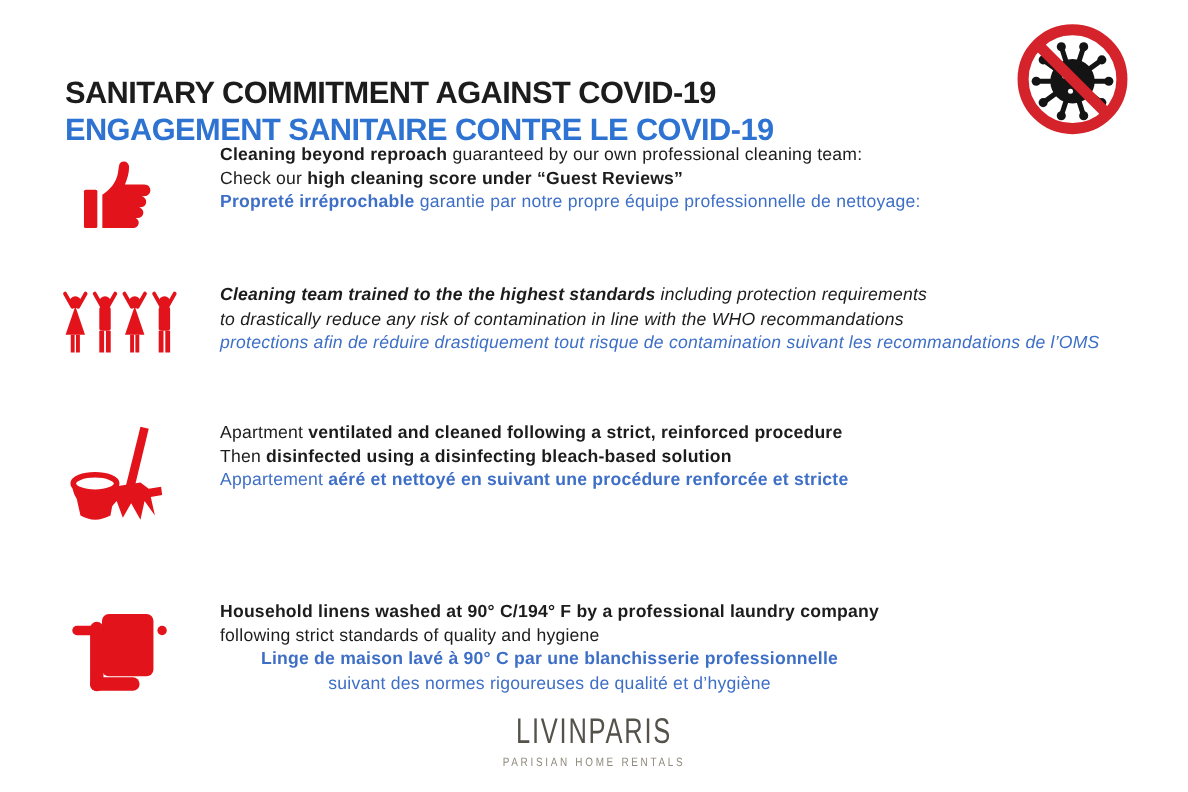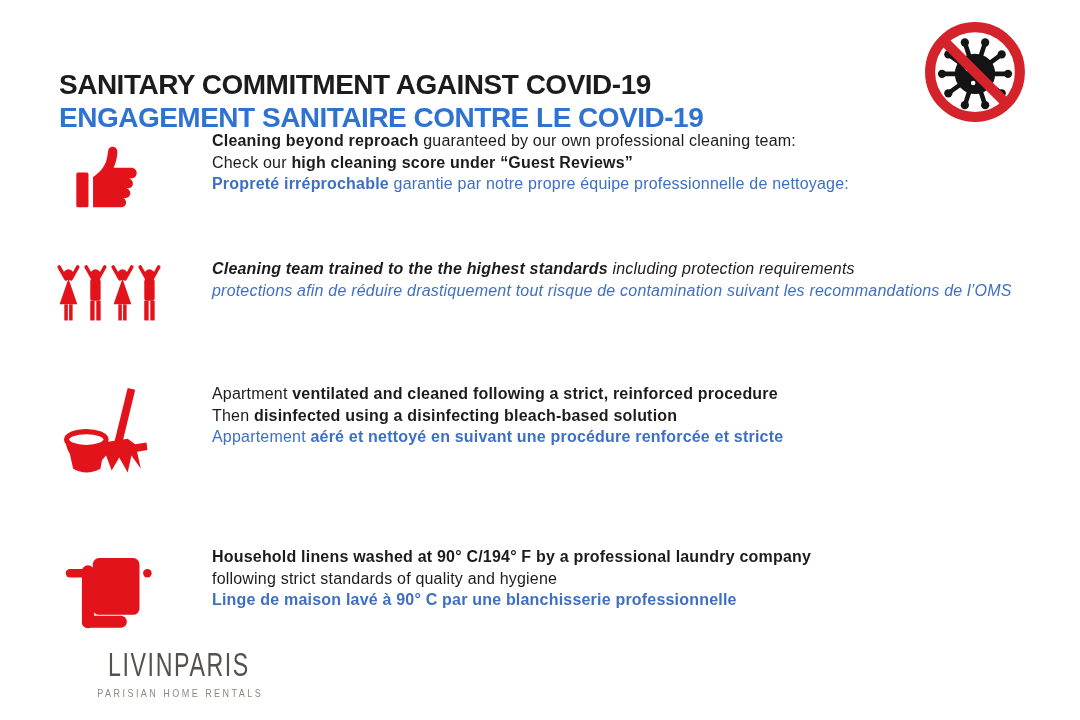--- a/index.html
+++ b/index.html
@@ -20,28 +20,28 @@
   .title{position:absolute;left:59px;white-space:nowrap;
          font-weight:800;font-size:28px;letter-spacing:-0.5px;line-height:1;margin-top:32px;}
   .title-en{top:39px;color:var(--black);}
   .title-fr{top:72px;color:var(--title-blue);}
   .no-virus{position:absolute;top:17px;left:920px;width:110px;height:110px;}
   .no-virus svg{width:100%;height:100%;}
 
   
   .row-icon{position:absolute;}
   .row-icon svg{width:100%;height:100%;display:block;}
-  .row-text{position:absolute;left:212px;}
+  .row-text{position:absolute;left:200px;}
   .line{height:21.5px;line-height:21.5px;font-size:16px;letter-spacing:0.2px;
         white-space:nowrap;color:var(--black);}
-  .line.blue{color:var(--body-blue);}
+  .line.blue{color:var(--body-blue);text-align:center;}
   .seg-b{font-weight:bold;}
 
   
-  .footer{position:absolute;left:0;width:1080px;top:648px;text-align:left;}
+  .footer{position:absolute;left:0;width:1080px;top:648px;text-align:center;}
   .brand{font-size:29px;font-weight:100;color:var(--brand-gray);letter-spacing:2px;
          transform:scaleX(0.80) scaleY(1.12);transform-origin:center;line-height:1.2;}
   .tagline{margin-top:4px;font-size:11px;color:var(--tagline-gray);letter-spacing:3px;
            transform:scaleX(0.82);transform-origin:center;}
 </style>
 </head>
 <body>
 
 <div class="poster">
 
@@ -122,20 +122,21 @@
             <polygon points="64,12 55.5,37 72.5,37"></polygon>
             <rect x="60" y="37" width="3.4" height="15.5"></rect>
             <rect x="64.6" y="37" width="3.4" height="15.5"></rect>
             <rect x="85" y="12.5" width="10" height="21" rx="2"></rect>
             <rect x="85" y="33.5" width="4.2" height="19"></rect>
             <rect x="90.8" y="33.5" width="4.2" height="19"></rect>
           </svg>
         </div>
         <div class="row-text" style="top: 258px; font-style: italic;">
           <div class="line"><span class="seg-b">Cleaning team trained to the the highest standards</span><span class="seg-r"> including protection requirements</span></div>
+          <div class="line"><span class="seg-r">to drastically reduce any risk of contamination in line with the WHO recommandations</span></div>
           <div class="line blue"><span class="seg-r">protections afin de réduire drastiquement tout risque de contamination suivant les recommandations de l’OMS</span></div>
         </div>
       </div>
       <div>
         <div class="row-icon" style="left: 56px; top: 386px; width: 102px; height: 94px;">
           <svg viewBox="0 0 100 100" xmlns="http://www.w3.org/2000/svg" fill="#E2131B">
             <polygon points="72,2 80,4 66,62 58,59"></polygon>
             <path d="M46 60 L72 56 L80 62 L92 60 L93 68 L82 70 L86 88 L76 74 L72 92 L63 76 L55 90 L49 74 L40 84 C42 75 44 67 46 60 Z"></path>
             <path d="M8 61 Q28 72 48 61 L43 88 Q28 96 14 88 Z"></path>
             <ellipse cx="28" cy="57" rx="21" ry="8.5" fill="none" stroke="#E2131B" stroke-width="5.5"></ellipse>
@@ -155,20 +156,21 @@
             <rect x="89" y="21" width="9.5" height="9.5" rx="4.7"></rect>
             <rect x="33" y="9" width="52" height="63" rx="7"></rect>
             <rect x="21" y="17" width="13.5" height="70" rx="6.7"></rect>
             <rect x="21" y="73" width="50" height="13.5" rx="6.7"></rect>
           </svg>
         </div>
         <div class="row-text" style="top: 546px;">
           <div class="line"><span class="seg-b">Household linens washed at 90° C/194° F by a professional laundry company</span></div>
           <div class="line"><span class="seg-r">following strict standards of quality and hygiene</span></div>
           <div class="line blue"><span class="seg-b">Linge de maison lavé à 90° C par une blanchisserie professionnelle</span></div>
+          <div class="line blue"><span class="seg-r">suivant des normes rigoureuses de qualité et d’hygiène</span></div>
         </div>
       </div>
     </main>
 
   <footer class="footer">
     <div class="brand">LIVINPARIS</div>
     <div class="tagline">PARISIAN HOME RENTALS</div>
   </footer>
 
 </div>

